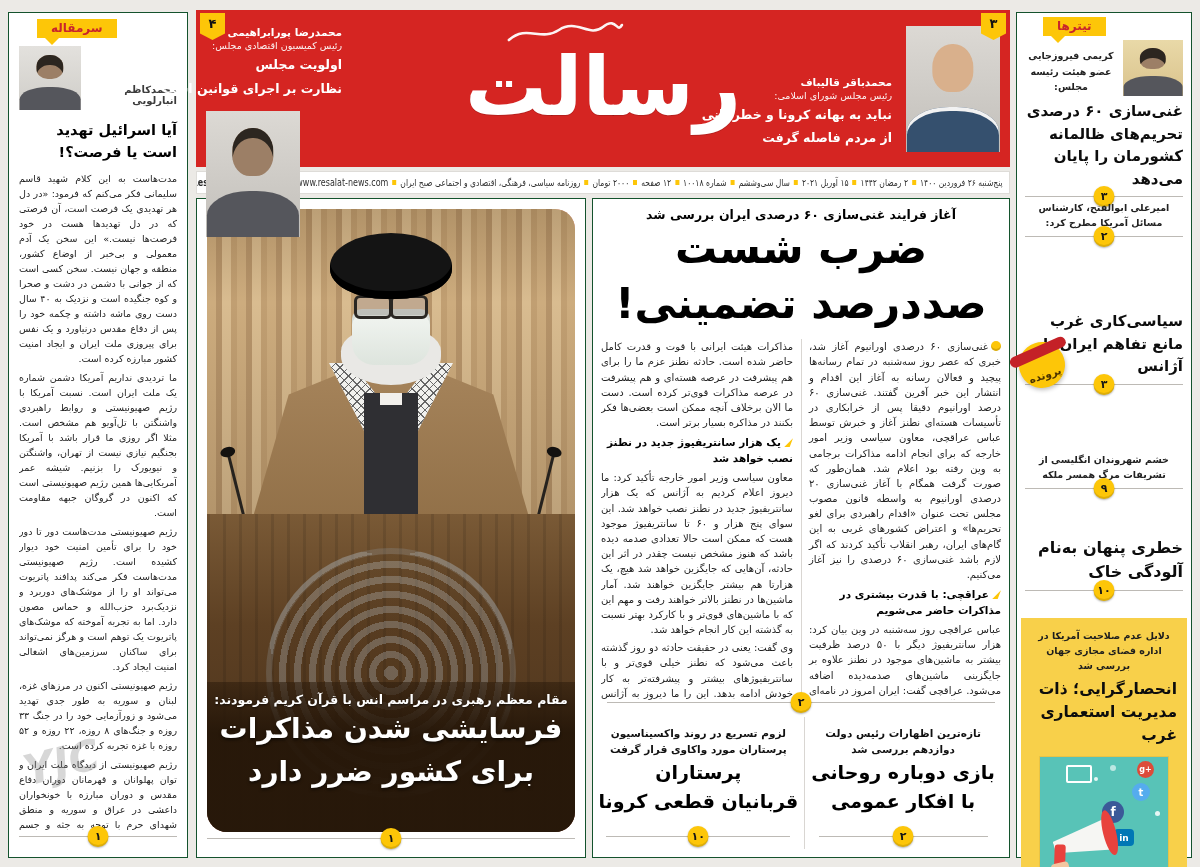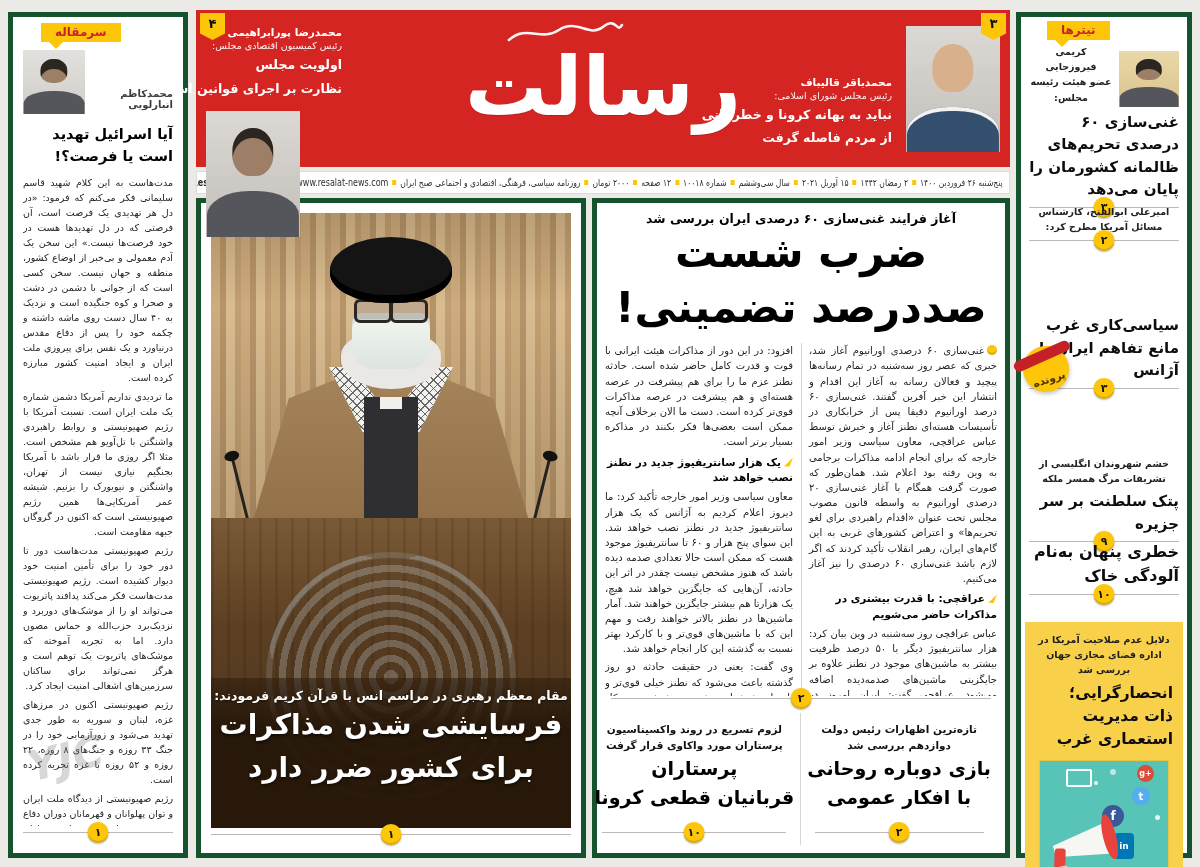--- a/index.html
+++ b/index.html
@@ -5,21 +5,21 @@
   * { box-sizing: border-box; margin: 0; padding: 0; }
   html,body { width:1200px; height:867px; }
   body {
     background:#eceae6;
     font-family:"DejaVu Sans", sans-serif;
     direction:rtl;
     position:relative;
     overflow:hidden;
     color:#1c1c1c;
   }
-  .panel { position:absolute; background:#fff; border:5px solid #14532d; }
+  .panel { position:absolute; background:#fff; border:1px solid #14532d; }
 
   
   .masthead { position:absolute; left:196px; top:10px; width:814px; height:157px; background:#d52522; }
   .corner-badge{
     position:absolute; top:3px; width:25px; height:27px; background:#fdc608;
     clip-path:polygon(0 0,100% 0,100% 76%,50% 100%,0 76%);
     display:flex; align-items:flex-start; justify-content:center;
     font-size:13px; font-weight:bold; color:#111; padding-top:3px; z-index:5;
   }
   .badge-l{ left:4px; } .badge-r{ right:4px; }
@@ -69,21 +69,21 @@
 
   .numrule{ position:relative; border-top:1px solid #bdbab5; height:13px; margin-top:6px; flex:none; }
   .num{ position:absolute; top:-11px; left:50%; transform:translateX(-50%);
     width:21px; height:21px; border-radius:50%; background:#fdc608;
     display:flex; align-items:center; justify-content:center;
     font-size:11px; font-weight:bold; color:#161616;
     box-shadow:0 1px 2px rgba(0,0,0,.3), inset 0 -2px 0 rgba(0,0,0,.12); }
 
   
   .photo-story{ left:196px; top:198px; width:390px; height:660px; padding:10px 10px 6px; display:flex; flex-direction:column; }
-  .kh-photo{ position:relative; flex:1; overflow:hidden; background:#fca5a5; }
+  .kh-photo{ position:relative; flex:1; overflow:hidden; background:#fca5a5;border-radius:20px; }
   .curtain{ position:absolute; left:0; right:0; top:0; height:310px;
     background:repeating-linear-gradient(90deg,#cdac7e 0 9px,#b6946a 9px 15px,#d9bc90 15px 24px,#c19f72 24px 30px); }
   .curtain::after{ content:''; position:absolute; inset:0; background:linear-gradient(180deg,rgba(80,55,25,.22),rgba(0,0,0,0) 30%,rgba(60,40,20,.18)); }
   .mic{ position:absolute; top:246px; width:3px; height:64px; background:#26221e; }
   .mic::before{ content:''; position:absolute; top:-9px; left:-6px; width:15px; height:10px; border-radius:50%; background:#141210; }
   .mic-l{ left:28px; transform:rotate(-14deg); }
   .mic-r{ right:28px; transform:rotate(14deg); }
   .kh-fig{ position:absolute; left:50%; top:12px; transform:translateX(-50%); width:340px; height:330px; }
   .cloak{ position:absolute; left:50%; transform:translateX(-50%); top:152px; width:330px; height:180px;
     background:linear-gradient(#a5835a,#8d6c44);
@@ -166,21 +166,21 @@
     box-shadow:0 0 0 1px rgba(0,0,0,.06); }
   .mega{ position:absolute; left:2px; bottom:6px; width:78px; height:70px; transform:rotate(-14deg); }
   .cone{ position:absolute; left:12px; top:16px; width:56px; height:32px; background:#f6f6f3;
     clip-path:polygon(0 32%,100% 0,100% 100%,0 68%); }
   .mouth{ position:absolute; right:2px; top:8px; width:13px; height:46px; border-radius:50%; background:#e8423d; }
   .grip{ position:absolute; left:10px; top:30px; width:11px; height:24px; background:#e8423d; border-radius:3px; transform:rotate(16deg); }
   .hand{ position:absolute; left:4px; top:48px; width:18px; height:13px; background:#f3c6a0; border-radius:4px; }
   .icn{ position:absolute; display:flex; align-items:center; justify-content:center; font-weight:bold; color:#fff; direction:ltr; }
   .i-f{ right:44px; top:44px; width:22px; height:22px; border-radius:50%; background:#3b5998; font-size:12px; }
   .i-tw{ right:18px; top:26px; width:18px; height:18px; border-radius:50%; background:#55acee; font-size:10px; }
-  .i-in{ right:34px; top:72px; width:20px; height:26px; border-radius:4px; background:#0077b5; font-size:9px; }
+  .i-in{ right:34px; top:72px; width:20px; height:17px; border-radius:4px; background:#0077b5; font-size:9px; }
   .i-g{ right:14px; top:4px; width:17px; height:17px; border-radius:50%; background:#dd4b39; font-size:8px; }
   .i-env{ right:60px; top:78px; width:20px; height:14px; background:#eceff1; color:#58c3b7; font-size:9px; border-radius:2px; }
   .i-mon{ left:26px; top:8px; width:26px; height:18px; border:2px solid #fff; border-radius:2px; }
   .dot{ position:absolute; border-radius:50%; background:rgba(255,255,255,.85); }
   .d1{ width:5px; height:5px; right:8px; top:54px; }
   .d2{ width:4px; height:4px; right:70px; top:20px; }
   .d3{ width:6px; height:6px; right:52px; top:8px; background:rgba(255,255,255,.6); }
 </style>
 </head>
 <body>
@@ -371,21 +371,20 @@
   <div class="sb-item sb-3">
     <div class="parvandeh">پرونده</div>
     <h3 class="sb-h">سیاسی‌کاری غرب مانع تفاهم ایران با آژانس</h3>
     <div class="numrule">
         <span class="num">۳</span>
       </div>
   </div>
 
   <div class="sb-item sb-4">
     <div class="sb-kicker">خشم شهروندان انگلیسی از تشریفات مرگ همسر ملکه</div>
-    <h3 class="sb-h">پتک سلطنت بر سر جزیره</h3>
     <div class="numrule">
         <span class="num">۹</span>
       </div>
   </div>
 
   <div class="sb-item sb-5">
     <h3 class="sb-h" style="font-size:16px;">خطری پنهان به‌نام آلودگی خاک</h3>
     <div class="numrule">
         <span class="num">۱۰</span>
       </div>

